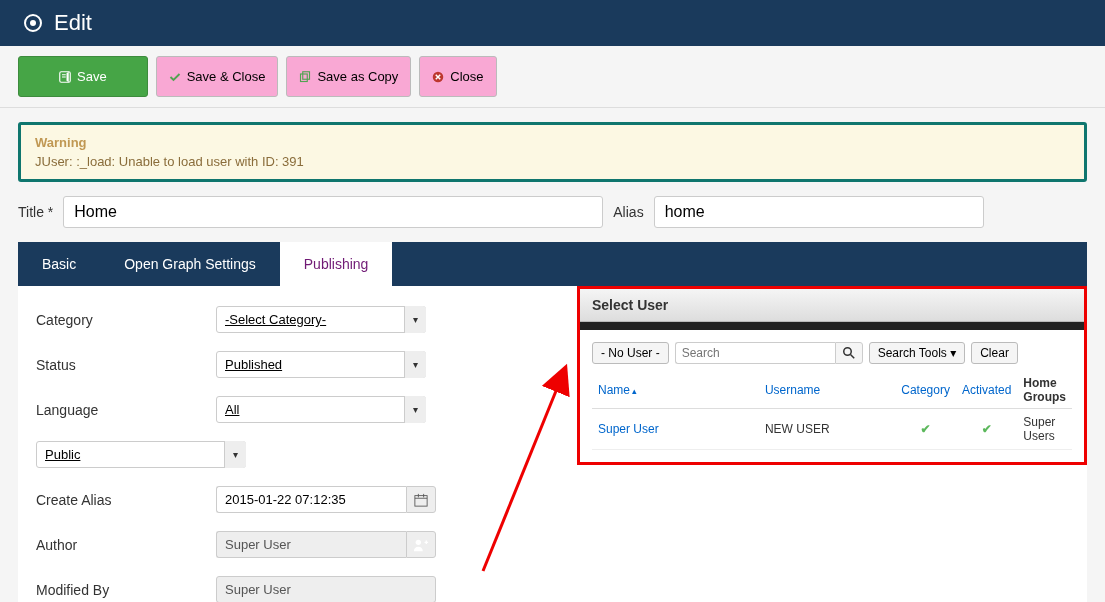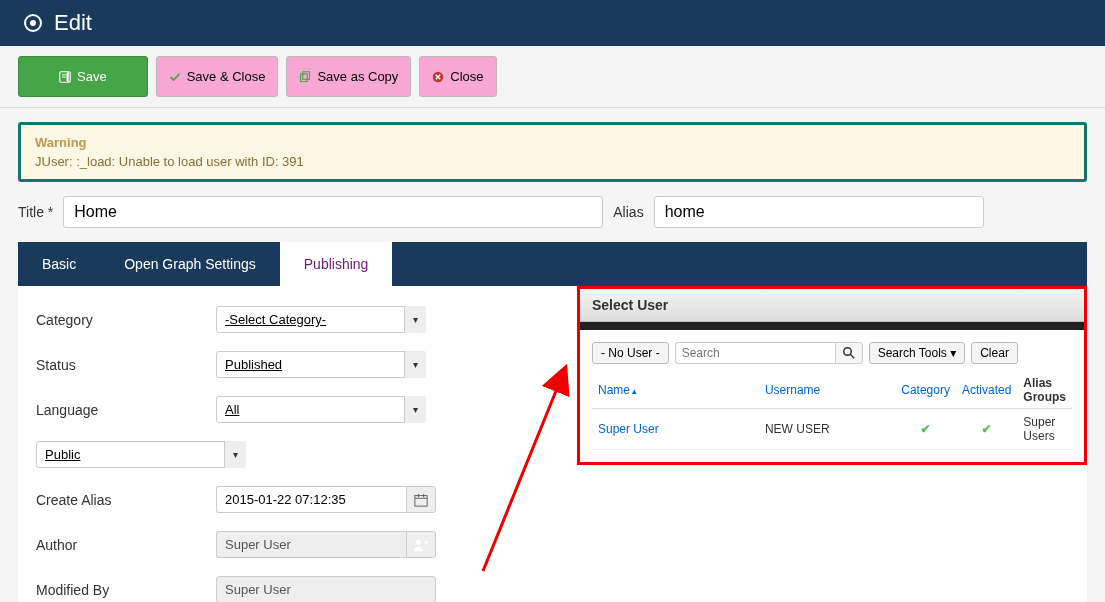--- a/index.html
+++ b/index.html
@@ -205,21 +205,21 @@
           </button>
           <button class="su-btn">Clear</button>
         </div>
         <table class="su-table">
           <thead>
             <tr>
               <th style="width:190px"><span>Name</span><span class="sort-caret">▴</span></th>
               <th style="width:150px">Username</th>
               <th style="width:55px">Category</th>
               <th style="width:60px">Activated</th>
-              <th class="nogroup">Alias Groups</th>
+              <th class="nogroup">Home Groups</th>
             </tr>
           </thead>
           <tbody>
             <tr>
               <td class="linkcell">Super User</td>
               <td>NEW USER</td>
               <td style="text-align:center"><span class="check-green">✔</span></td>
               <td style="text-align:center"><span class="check-green">✔</span></td>
               <td>Super Users</td>
             </tr>

